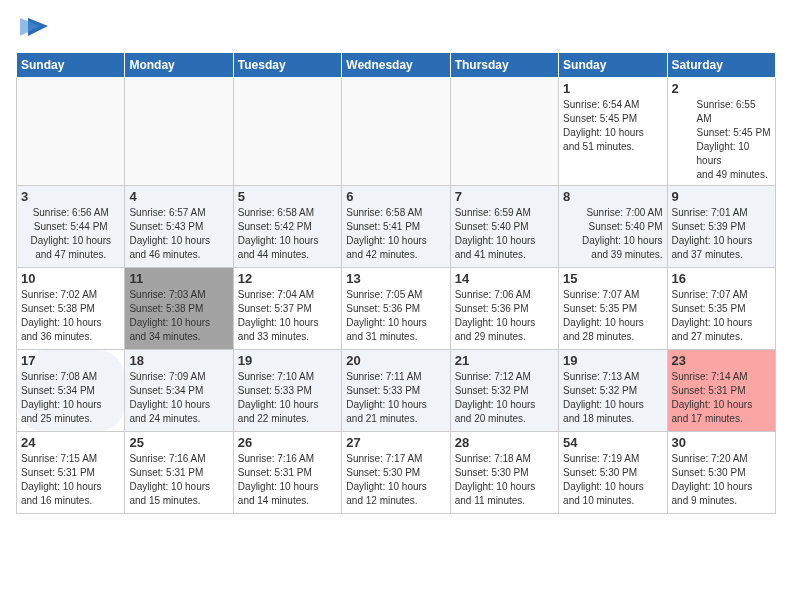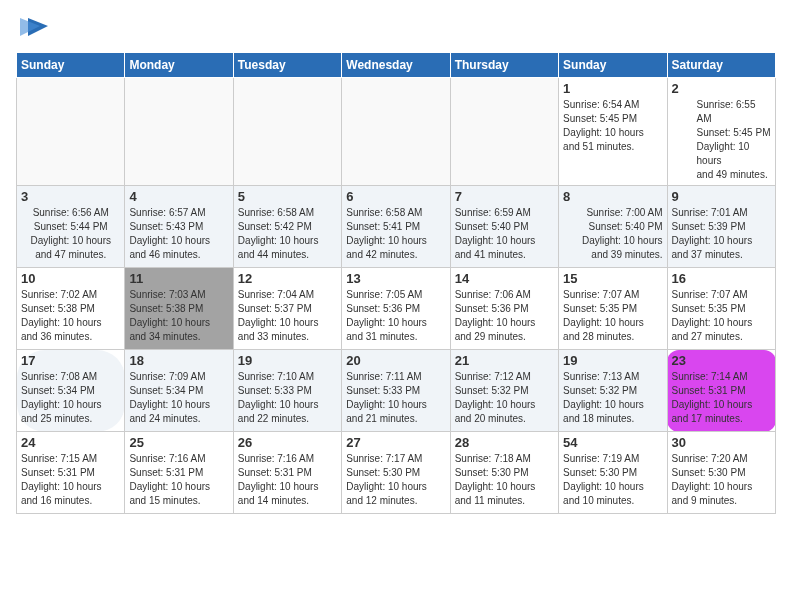--- a/index.html
+++ b/index.html
@@ -295,21 +295,21 @@
 Daylight: 10 hours
 and 20 minutes.</div>
           </td>
           <td style="background: rgb(240, 244, 248);">
             <span class="day-num">19</span>
             <div class="day-info" style="white-space: pre-line;">Sunrise: 7:13 AM
 Sunset: 5:32 PM
 Daylight: 10 hours
 and 18 minutes.</div>
           </td>
-          <td style="background: #d946ef; border-radius: 12px;">
+          <td style="background: #fca5a5;">
             <span class="day-num">23</span>
             <div class="day-info" style="white-space: pre-line;">Sunrise: 7:14 AM
 Sunset: 5:31 PM
 Daylight: 10 hours
 and 17 minutes.</div>
           </td>
         </tr>
         <tr>
           <td style="background: rgb(255, 255, 255);">
             <span class="day-num">24</span>

